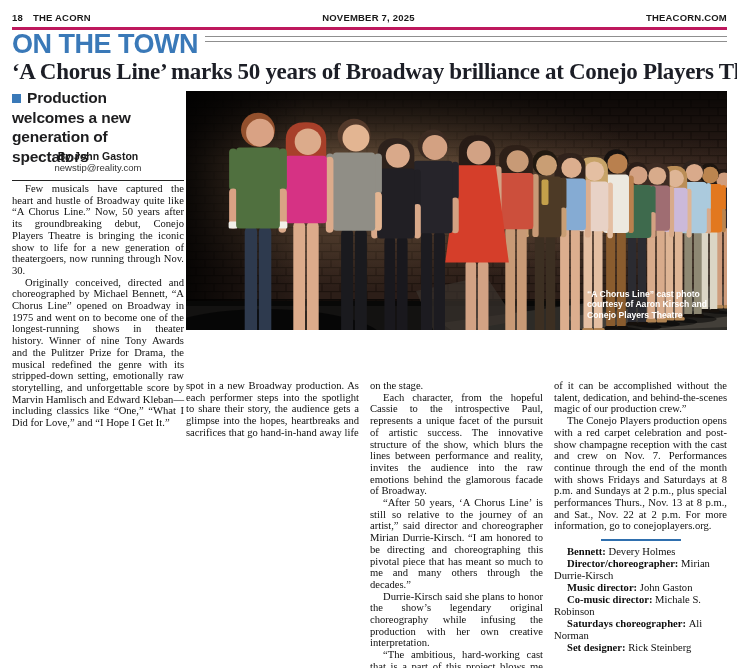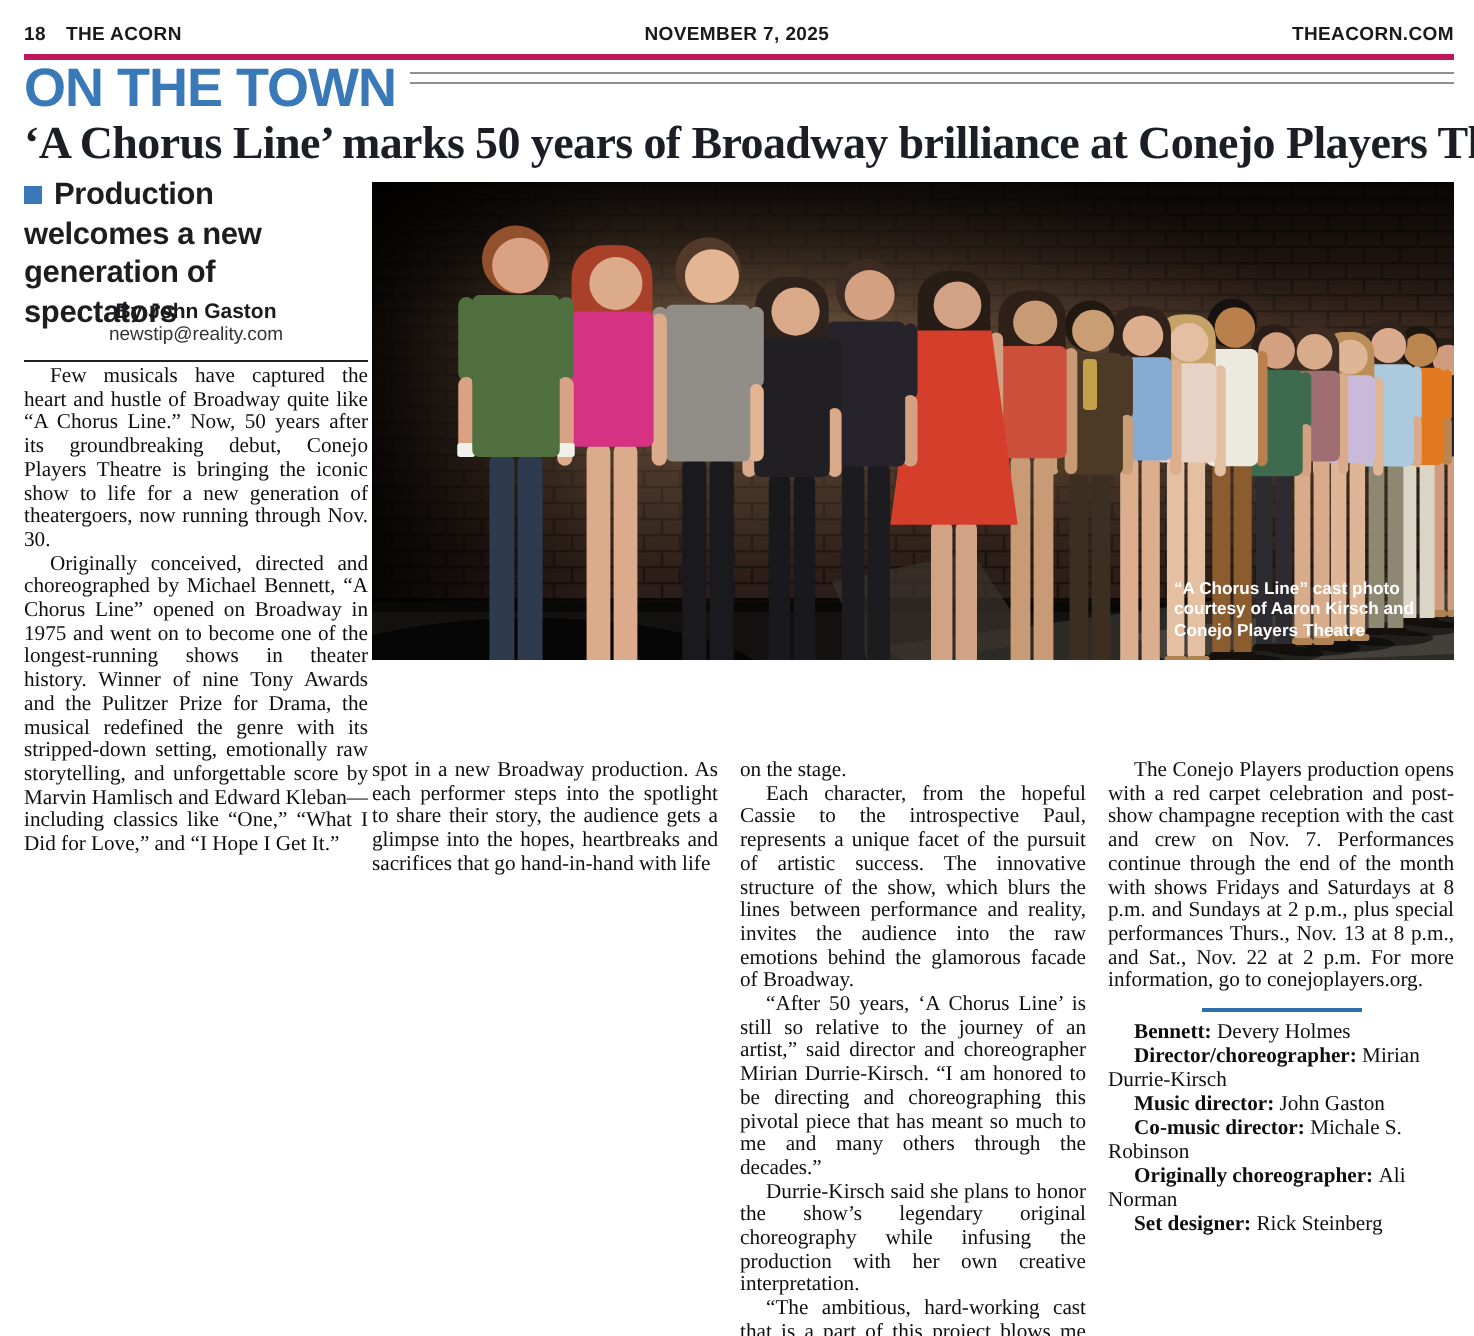--- a/index.html
+++ b/index.html
@@ -375,37 +375,38 @@
       </g>
   </svg>
   <figcaption class="photo-caption">“A Chorus Line” cast photo courtesy of Aaron Kirsch and Conejo Players Theatre</figcaption>
 </figure>
 
 <div class="col col1">
     <p class="body-p indent">Few musicals have captured the heart and hustle of Broadway quite like “A Chorus Line.” Now, 50 years after its groundbreaking debut, Conejo Players Theatre is bringing the iconic show to life for a new generation of theatergoers, now running through Nov. 30.</p>
     <p class="body-p indent">Originally conceived, directed and choreographed by Michael Bennett, “A Chorus Line” opened on Broadway in 1975 and went on to become one of the longest-running shows in theater history. Winner of nine Tony Awards and the Pulitzer Prize for Drama, the musical redefined the genre with its stripped-down setting, emotionally raw storytelling, and unforgettable score by Marvin Hamlisch and Edward Kleban—including classics like “One,” “What I Did for Love,” and “I Hope I Get It.”</p>
   </div>
 <div class="col col2">
-    <p class="body-p">spot in a new Broadway production. As each performer steps into the spotlight to share their story, the audience gets a glimpse into the hopes, heartbreaks and sacrifices that go hand-in-hand with life</p>
+    <p class="body-p">spot in a new Broadway production. As each performer steps into the spotlight to share their story, the audience gets a glimpse into the hopes, heartbreaks and sacrifices that go hand-in-hand away life</p>
   </div>
 <div class="col col3">
     <p class="body-p">on the stage.</p>
     <p class="body-p indent">Each character, from the hopeful Cassie to the introspective Paul, represents a unique facet of the pursuit of artistic success. The innovative structure of the show, which blurs the lines between performance and reality, invites the audience into the raw emotions behind the glamorous facade of Broadway.</p>
     <p class="body-p indent">“After 50 years, ‘A Chorus Line’ is still so relative to the journey of an artist,” said director and choreographer Mirian Durrie-Kirsch. “I am honored to be directing and choreographing this pivotal piece that has meant so much to me and many others through the decades.”</p>
     <p class="body-p indent">Durrie-Kirsch said she plans to honor the show’s legendary original choreography while infusing the production with her own creative interpretation.</p>
     <p class="body-p indent">“The ambitious, hard-working cast that is a part of this project blows me away on a daily basis,” she said. “None</p>
   </div>
 <div class="col col4">
   <div>
+      <p class="body-p">of it can be accomplished without the talent, dedication, and behind-the-scenes magic of our production crew.”</p>
       <p class="body-p indent">The Conejo Players production opens with a red carpet celebration and post-show champagne reception with the cast and crew on Nov. 7. Performances continue through the end of the month with shows Fridays and Saturdays at 8 p.m. and Sundays at 2 p.m., plus special performances Thurs., Nov. 13 at 8 p.m., and Sat., Nov. 22 at 2 p.m. For more information, go to conejoplayers.org.</p>
     </div>
   <div class="credits">
     <div class="credits-rule" style="background: rgb(47, 111, 174);"></div>
     <div>
         <p class="credit"><b>Bennett: </b>Devery Holmes</p>
         <p class="credit"><b>Director/choreographer: </b>Mirian Durrie-Kirsch</p>
         <p class="credit"><b>Music director: </b>John Gaston</p>
         <p class="credit"><b>Co-music director: </b>Michale S. Robinson</p>
-        <p class="credit"><b>Originally choreographer: </b>Ali Norman</p>
+        <p class="credit"><b>Saturdays choreographer: </b>Ali Norman</p>
         <p class="credit"><b>Set designer: </b>Rick Steinberg</p>
       </div>
   </div>
 </div>
 
 </body></html>

